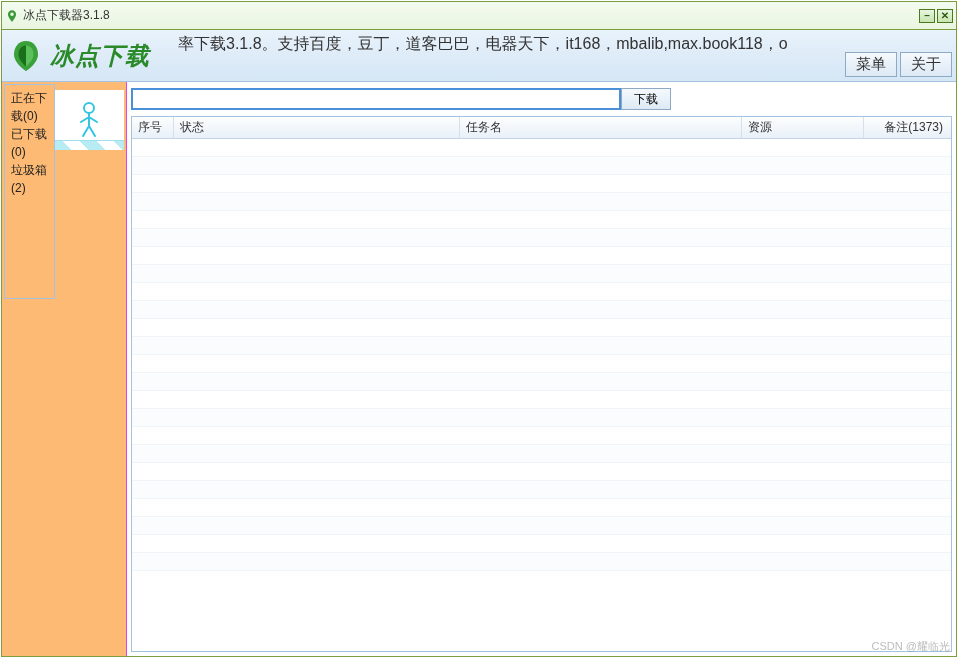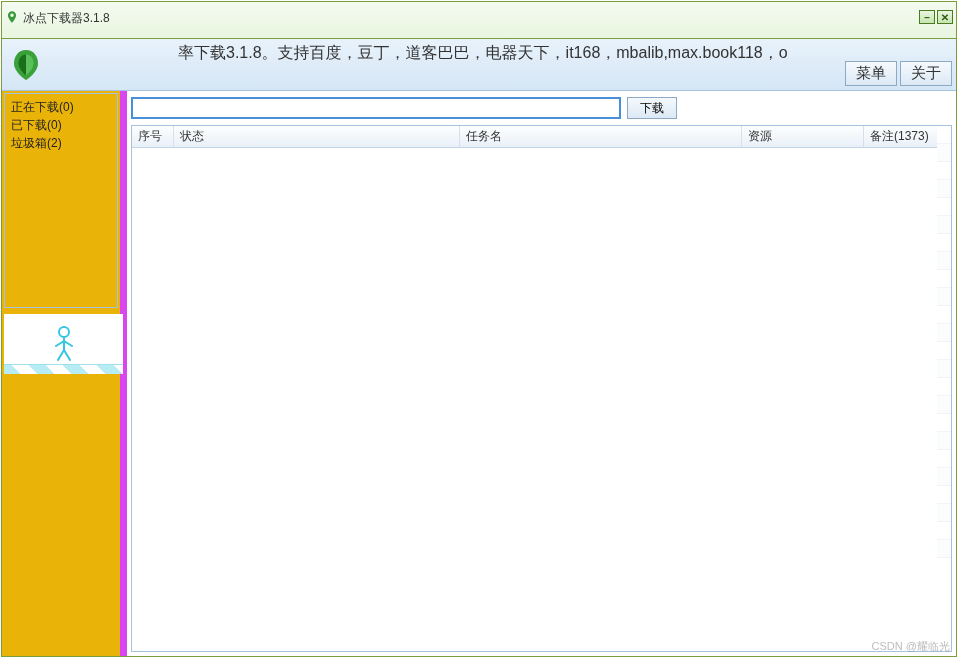--- a/index.html
+++ b/index.html
@@ -15,25 +15,25 @@
     .window {
       width: 956px;
       height: 656px;
       border: 1px solid #7a9e3e;
       background: #fff;
       display: flex;
       flex-direction: column;
       margin: 1px;
     }
     .titlebar {
-      height: 37px;
+      height: 28px;
       background: linear-gradient(#f4fbf0, #e8f5df);
       border-bottom: 1px solid #7a9e3e;
       display: flex;
-      align-items: flex-start;
+      align-items: center;
       padding: 8px 3px;
     }
     .titlebar-icon {
       width: 14px;
       height: 14px;
       margin-right: 4px;
       display: inline-flex;
       align-items: center;
       justify-content: center;
     }
@@ -104,24 +104,24 @@
       font-size: 15px;
       color: #333;
     }
     .body {
       flex: 1;
       display: flex;
       overflow: hidden;
     }
     .sidebar {
       width: 125px;
-      border-right: 7px solid #d946ef;
-      background: #eab308;
-      display: flex;
-      flex-direction: column;
+      border-right: 1px solid #d946ef;
+      background: #fdba74;
+      display: flex;
+      flex-direction: row;
       padding: 2px;
     }
     .status-panel {
       border: 1px solid #a5c2de;
       height: 215px;
       padding: 4px 6px;
       line-height: 18px;
       color: #222;
       font-size: 12px;
     }
@@ -151,21 +151,20 @@
     .main {
       flex: 1;
       display: flex;
       flex-direction: column;
       padding: 4px;
       overflow: hidden;
     }
     .url-row {
       display: flex;
       align-items: center;
-      gap: 6px;
       padding: 2px 0 6px 0;
     }
     .url-input {
       flex: 0 0 490px;
       height: 22px;
       border: 2px solid #4a90d9;
       outline: none;
       padding: 0 4px;
       font-size: 12px;
     }
@@ -175,20 +174,21 @@
       padding: 2px 12px;
       cursor: pointer;
       font-size: 12px;
       height: 22px;
     }
     .table-wrap {
       flex: 1;
       border: 1px solid #a5c2de;
       overflow: hidden;
       display: flex;
+      flex-direction: column;
     }
     .thead {
       height: 22px;
       background: linear-gradient(#fdfefe, #e8f0f8);
       border-bottom: 1px solid #c5d5e5;
       display: flex;
       align-items: center;
       color: #333;
     }
     .th {
@@ -240,20 +240,21 @@
 
   <div class="header">
     <div class="logo-area">
       <span class="logo-icon">
         <svg viewBox="0 0 48 48" width="36" height="36">
           <path d="M24 4 C14 4 8 12 8 22 C8 34 24 44 24 44 C24 44 40 34 40 22 C40 12 34 4 24 4 Z" fill="#3aa03a"></path>
           <path d="M24 10 C18 10 14 15 14 22 C14 30 24 38 24 38 C24 38 24 10 24 10 Z" fill="#1a701a"></path>
           <path d="M24 10 C30 10 34 15 34 22 C34 30 24 38 24 38 Z" fill="#5ac05a"></path>
         </svg>
       </span>
+      <span class="logo-text">冰点下载</span>
     </div>
     <div class="header-desc">率下载3.1.8。支持百度，豆丁，道客巴巴，电器天下，it168，mbalib,max.book118，o</div>
     <div class="header-btns">
       <button class="hbtn">菜单</button>
       <button class="hbtn">关于</button>
     </div>
   </div>
 
   <div class="body">
 

